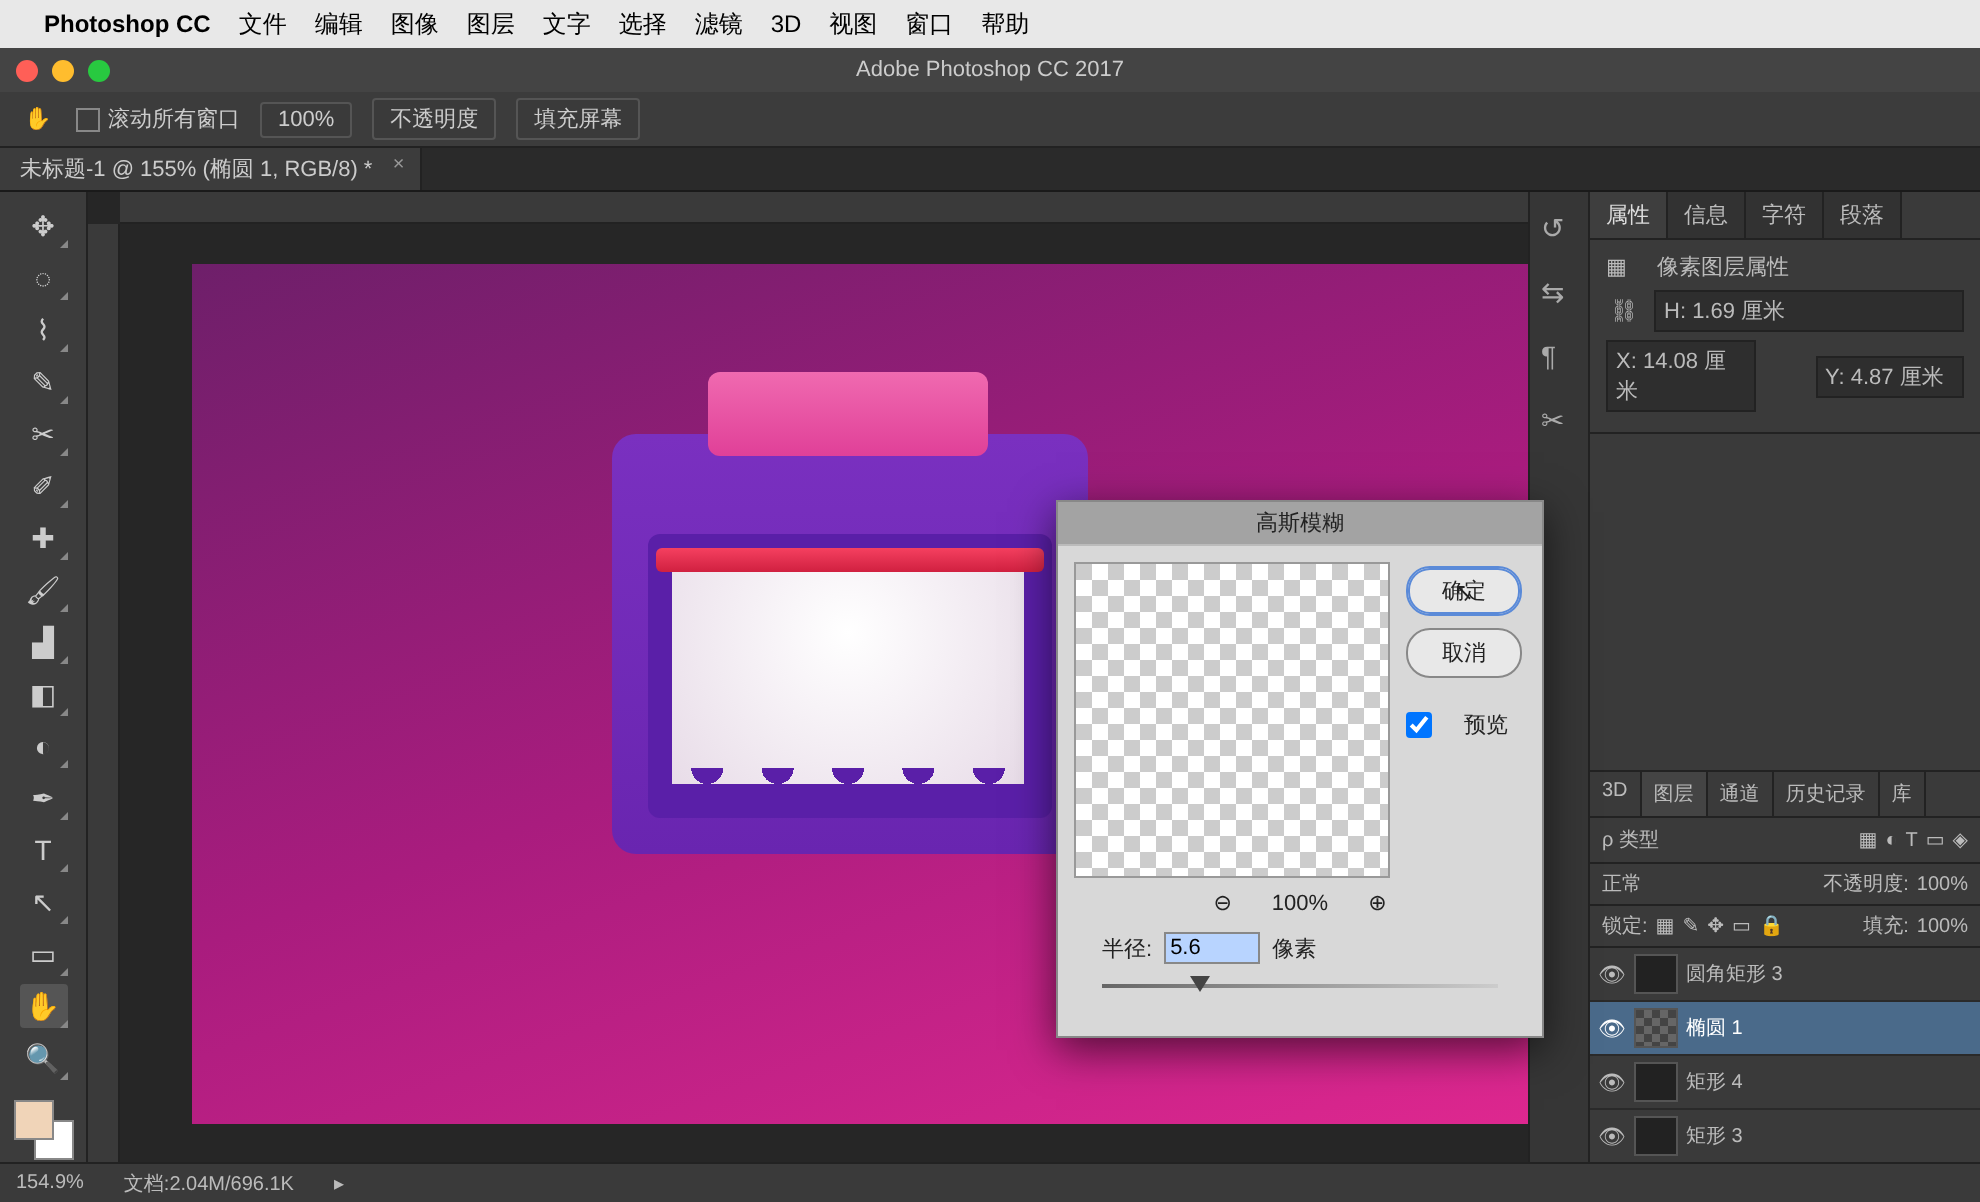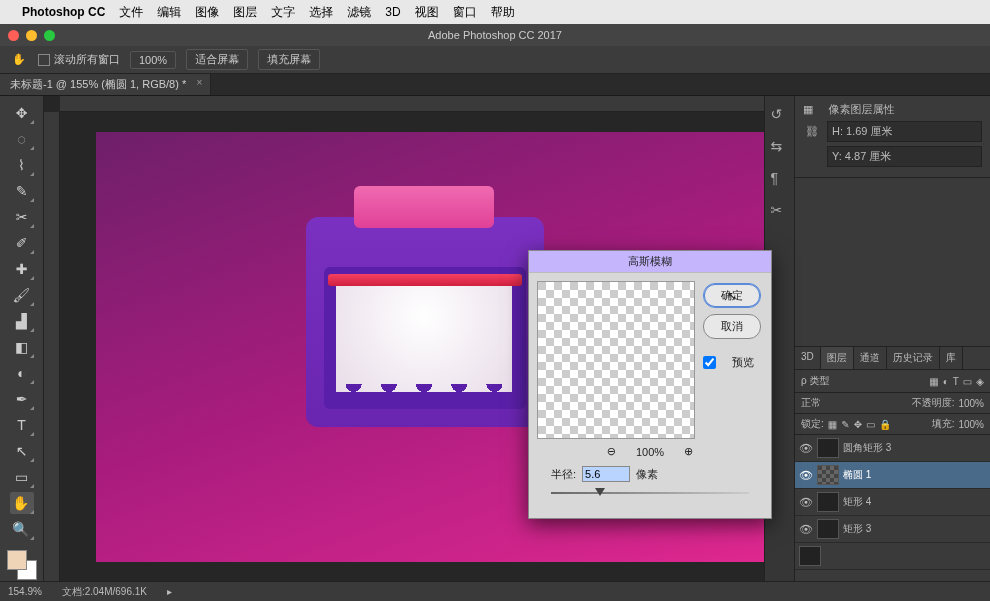--- a/index.html
+++ b/index.html
@@ -73,21 +73,21 @@
 .layer.sel { background: #4a6a8a; color: #fff; }
 .eye { width: 14px; font-size: 11px; }
 .thumb { width: 22px; height: 20px; background: #222; border: 1px solid #555; }
 .thumb.cb { background: repeating-conic-gradient(#666 0 25%, #444 0 50%) 0 0/8px 8px; }
 
 
 .status { position: absolute; bottom: 0; left: 0; right: 0; height: 20px; background: #3a3a3a; border-top: 1px solid #222; color: #bbb; font-size: 10px; display: flex; align-items: center; padding: 0 8px; gap: 20px; }
 
 
 .dialog { position: absolute; left: 528px; top: 250px; width: 244px; background: #d8d8d8; border: 1px solid #888; box-shadow: 0 6px 20px rgba(0,0,0,0.6); font-size: 11px; color: #222; }
-.dialog .dtitle { text-align: center; padding: 3px; background: #c4b5fd; border-bottom: 1px solid #bbb; font-size: 11px; }
+.dialog .dtitle { text-align: center; padding: 3px; background: #a3a3a3; border-bottom: 1px solid #bbb; font-size: 11px; }
 .dialog .dbody { position: relative; padding: 8px; }
 .preview { width: 158px; height: 158px; border: 1px solid #999; background: repeating-conic-gradient(#fff 0 25%, #ccc 0 50%) 0 0/16px 16px; }
 .dbtns { position: absolute; right: 10px; top: 10px; display: flex; flex-direction: column; gap: 6px; width: 58px; }
 .dbtn { border: 1px solid #888; border-radius: 12px; padding: 4px 0; text-align: center; background: #e8e8e8; font-size: 11px; position: relative; }
 .dbtn.ok { border-color: #5a8ad8; box-shadow: 0 0 0 1px #5a8ad8 inset; }
 .cursor { position: absolute; left: 50%; top: 50%; transform: translate(-50%,-50%); font-size: 12px; }
 .dchk { margin-top: 10px; display: flex; align-items: center; gap: 16px; }
 .zoom-row { display: flex; align-items: center; justify-content: center; gap: 20px; margin-top: 6px; font-size: 11px; }
 .radius-row { display: flex; align-items: center; gap: 6px; margin: 8px 0 4px 14px; }
 .radius-row input { width: 48px; font-size: 11px; border: 1px solid #888; padding: 1px 2px; background: #b8d4ff; }
@@ -120,21 +120,21 @@
     <div class="dot y"></div>
     <div class="dot g"></div>
   </div>
   <span>Adobe Photoshop CC 2017</span>
 </div>
 
 <div class="opts">
   <span class="tool-ico">✋</span>
   <span><span class="chk"></span><span>滚动所有窗口</span></span>
   <span class="btn">100%</span>
-  <span class="btn">适合屏幕</span>
+  <span class="btn">不透明度</span>
   <span class="btn">填充屏幕</span>
 </div>
 
 <div class="doc-tabs">
   <div class="doc-tab">
     <span>未标题-1 @ 155% (椭圆 1, RGB/8) *</span>
     <span class="x">×</span>
   </div>
 </div>
 
@@ -177,27 +177,34 @@
   </div>
 
   <div class="right-strip">
     <span class="ic">↺</span>
     <span class="ic">⇆</span>
     <span class="ic">¶</span>
     <span class="ic">✂</span>
   </div>
 
   <div class="right">
+    <div class="tabs">
+      <span class="tab act">属性</span>
+      <span class="tab">信息</span>
+      <span class="tab">字符</span>
+      <span class="tab">段落</span>
+    </div>
     <div class="props-body">
       <div class="row"><span>▦</span>&nbsp;<span>像素图层属性</span></div>
       <div class="row">
         <span class="chain">⛓</span>
         <span class="cell"><span>H:</span> <span>1.69 厘米</span></span>
       </div>
       <div class="row">
+        <span class="cell"><span>X:</span> <span>14.08 厘米</span></span>
         <span class="chain"></span>
         <span class="cell"><span>Y:</span> <span>4.87 厘米</span></span>
       </div>
     </div>
 
     <div class="layers-head">
       <span class="tab">3D</span>
       <span class="tab act">图层</span>
       <span class="tab">通道</span>
       <span class="tab">历史记录</span>

